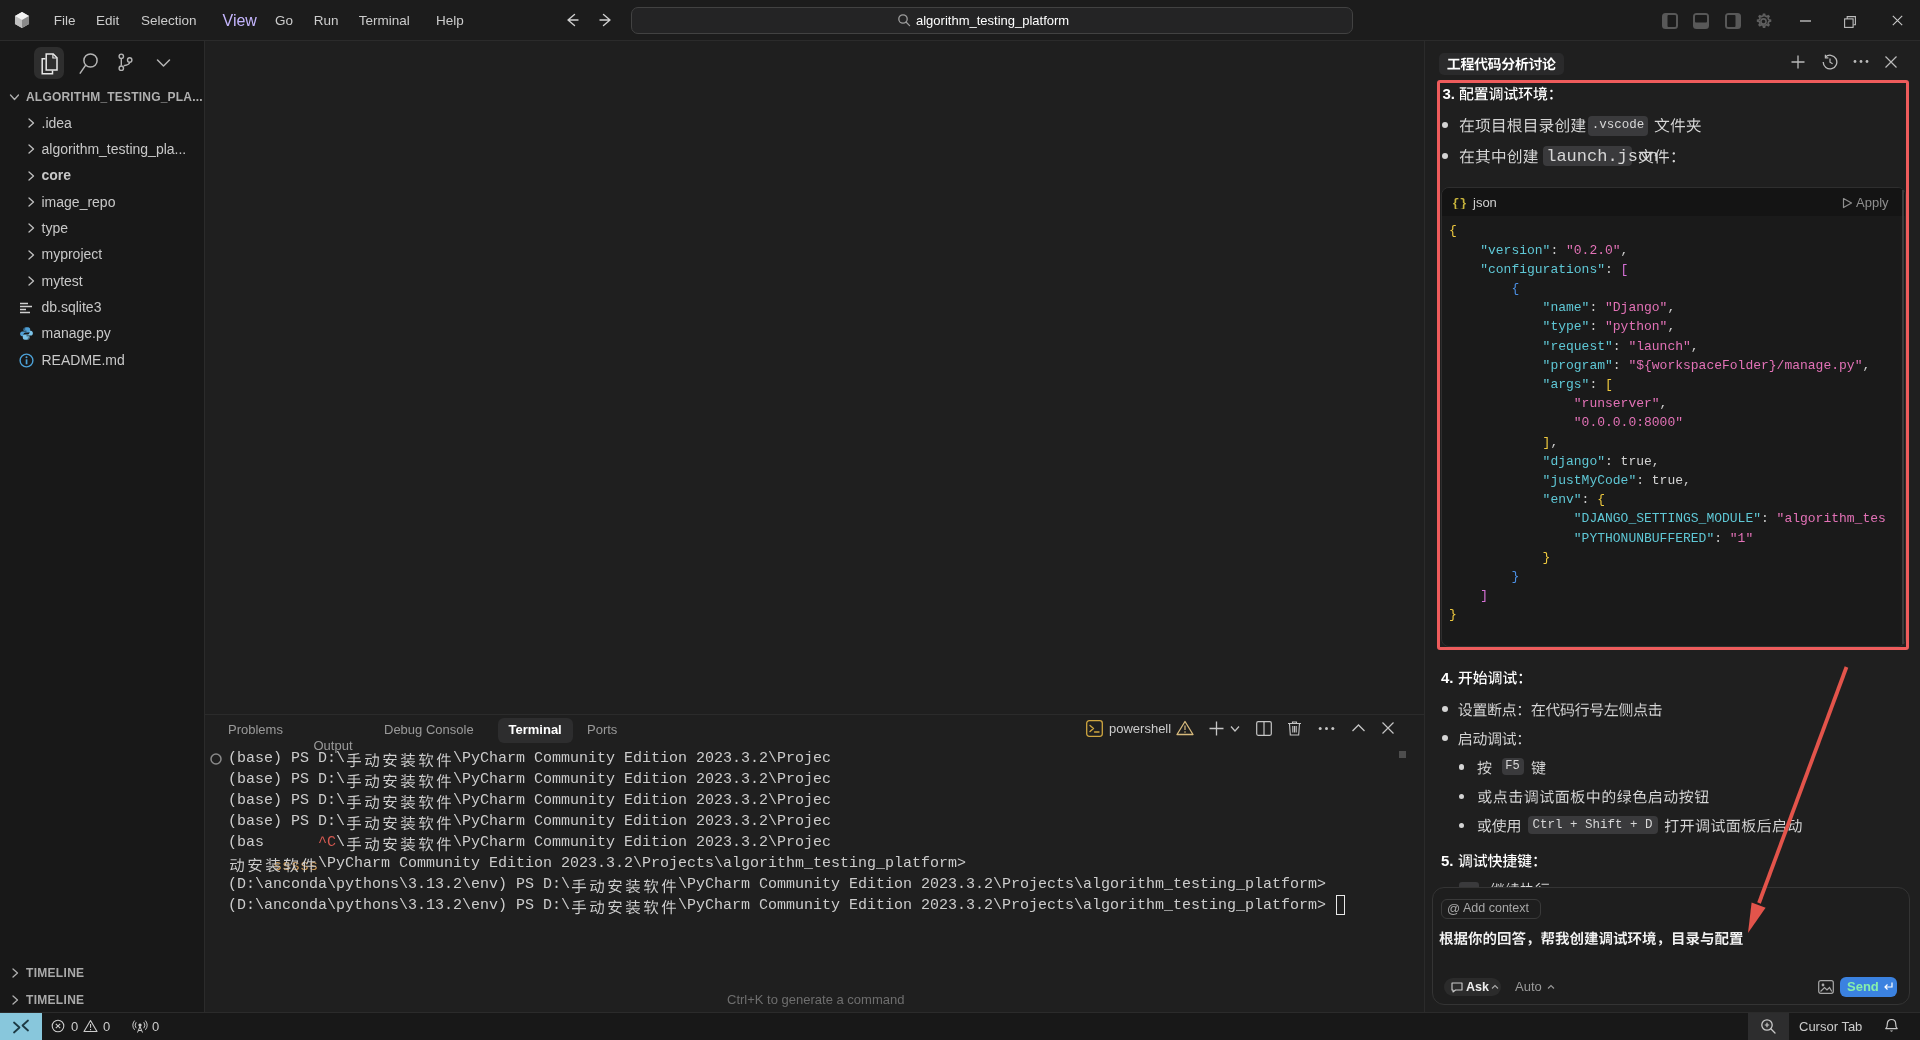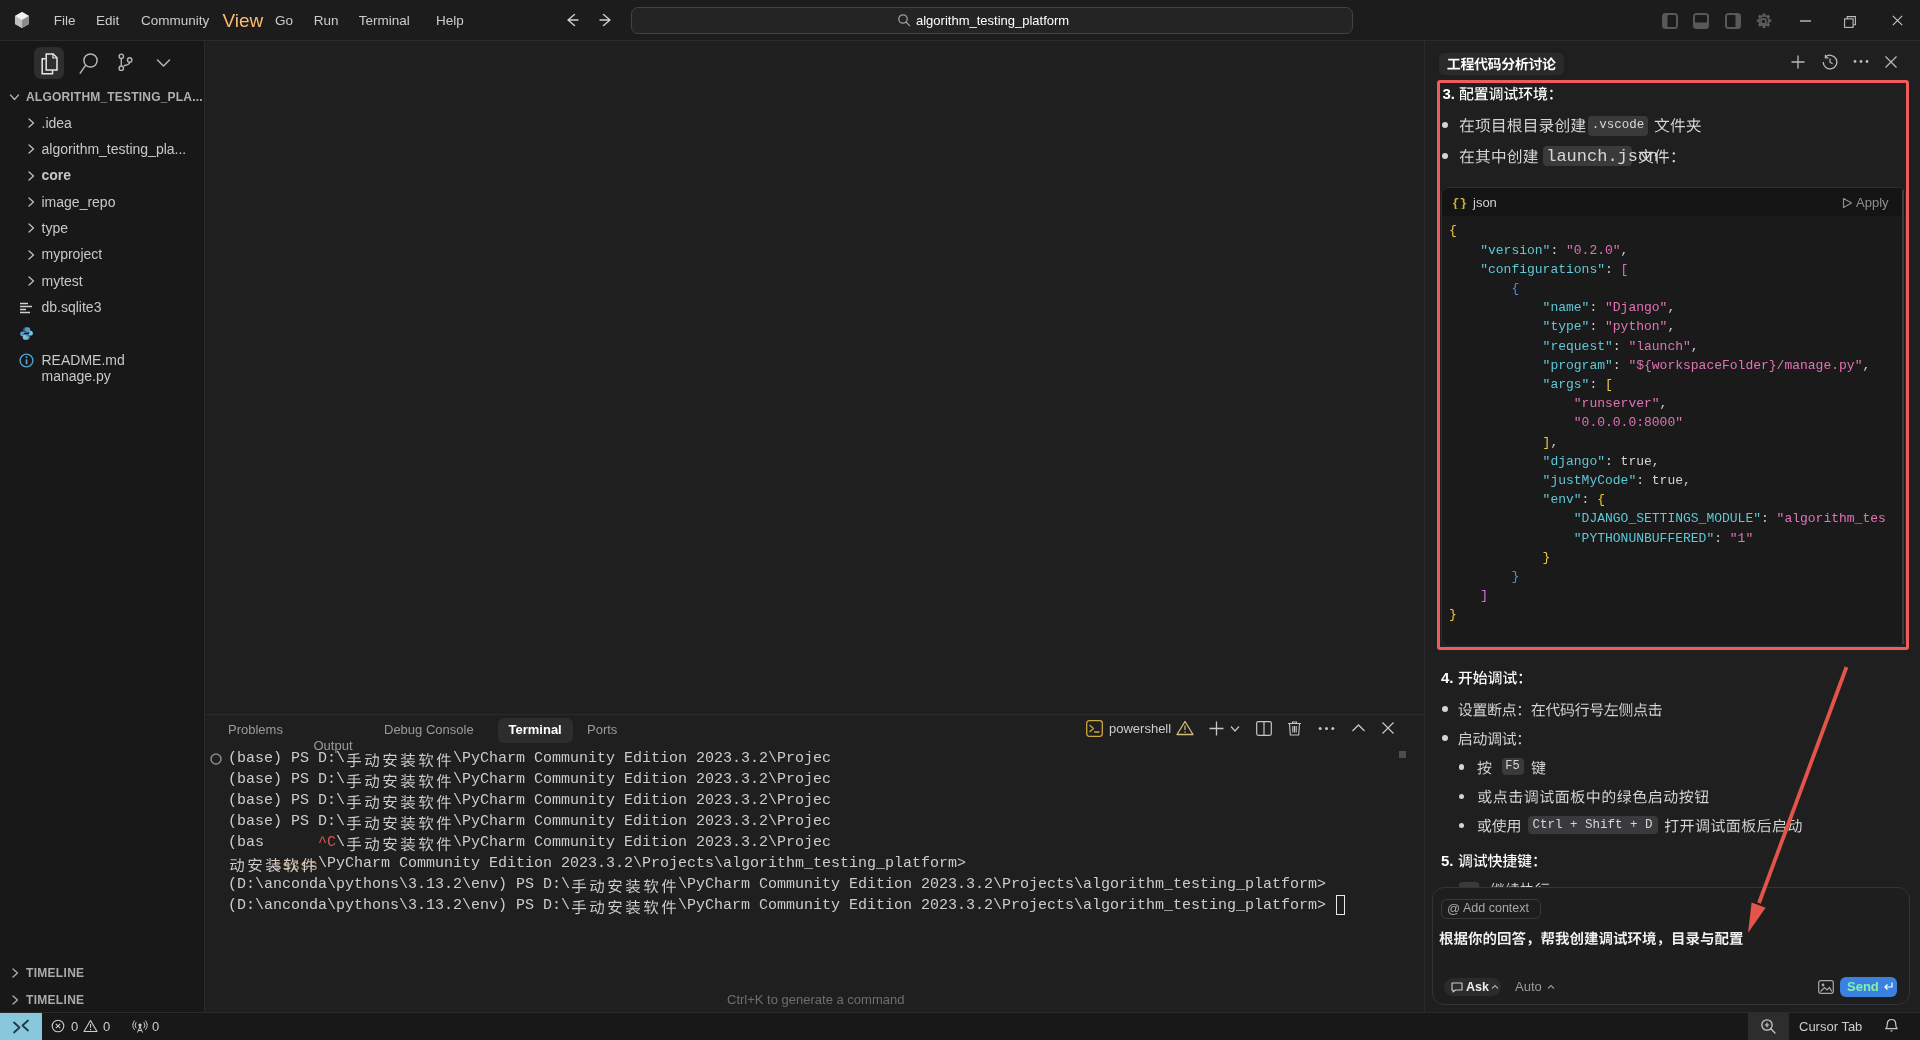--- a/index.html
+++ b/index.html
@@ -9,22 +9,22 @@
 <div style="position:absolute;left:0.0px;top:1013.0px;width:1920.0px;height:27.0px;background:#181818;"></div>
 <div style="position:absolute;left:0.0px;top:1012.0px;width:1920.0px;height:1.0px;background:#2b2b2b;"></div>
 <svg style="position:absolute;left:13.0px;top:11.0px" width="18" height="18" viewBox="0 0 18 20">
     <path d="M9 1 L16.8 5.5 L16.8 14.5 L9 19 L1.2 14.5 L1.2 5.5 Z" fill="#d8d8d8"></path>
     <path d="M9 1 L16.8 5.5 L9 10 L1.2 5.5 Z" fill="#f2f2f2"></path>
     <path d="M9 10 L16.8 5.5 L16.8 14.5 L9 19 Z" fill="#8a8a8a"></path>
     <path d="M9 10 L9 19 L1.2 14.5 L1.2 5.5 Z" fill="#bfbfbf"></path>
   </svg>
 <div style="position:absolute;left:53.7px;top:11.0px;font-family:'Liberation Sans',sans-serif;font-size:13.5px;font-weight:400;color:#cccccc;line-height:20px;white-space:pre;">File</div>
 <div style="position:absolute;left:96.0px;top:11.0px;font-family:'Liberation Sans',sans-serif;font-size:13.5px;font-weight:400;color:#cccccc;line-height:20px;white-space:pre;">Edit</div>
-<div style="position:absolute;left:141.0px;top:11.0px;font-family:'Liberation Sans',sans-serif;font-size:13.5px;font-weight:400;color:#cccccc;line-height:20px;white-space:pre;">Community</div>
-<div style="position:absolute;left:222.5px;top:11.0px;font-family:'Liberation Sans',sans-serif;font-size:19px;font-weight:400;color:#fdba74;line-height:20px;white-space:pre;">View</div>
+<div style="position:absolute;left:141.0px;top:11.0px;font-family:'Liberation Sans',sans-serif;font-size:13.5px;font-weight:400;color:#cccccc;line-height:20px;white-space:pre;">Selection</div>
+<div style="position:absolute;left:222.5px;top:11.0px;font-family:'Liberation Sans',sans-serif;font-size:16px;font-weight:400;color:#c4b5fd;line-height:20px;white-space:pre;">View</div>
 <div style="position:absolute;left:275.0px;top:11.0px;font-family:'Liberation Sans',sans-serif;font-size:13.5px;font-weight:400;color:#cccccc;line-height:20px;white-space:pre;">Go</div>
 <div style="position:absolute;left:313.7px;top:11.0px;font-family:'Liberation Sans',sans-serif;font-size:13.5px;font-weight:400;color:#cccccc;line-height:20px;white-space:pre;">Run</div>
 <div style="position:absolute;left:358.7px;top:11.0px;font-family:'Liberation Sans',sans-serif;font-size:13.5px;font-weight:400;color:#cccccc;line-height:20px;white-space:pre;">Terminal</div>
 <div style="position:absolute;left:436.0px;top:11.0px;font-family:'Liberation Sans',sans-serif;font-size:13.5px;font-weight:400;color:#cccccc;line-height:20px;white-space:pre;">Help</div>
 <svg style="position:absolute;left:563.0px;top:11.0px" width="18" height="18" viewBox="0 0 18 18">
     <path d="M11.5 3.5 L5 9 L11.5 14.5 M5 9 L15 9" stroke="#cfcfcf" stroke-width="1.4" fill="none" stroke-linecap="round" stroke-linejoin="round"></path>
   </svg>
 <svg style="position:absolute;left:597.0px;top:11.0px" width="18" height="18" viewBox="0 0 18 18">
     <path d="M6.5 3.5 L13 9 L6.5 14.5 M13 9 L3 9" stroke="#cfcfcf" stroke-width="1.4" fill="none" stroke-linecap="round" stroke-linejoin="round"></path>
   </svg>
@@ -116,21 +116,21 @@
 <svg style="position:absolute;left:19.0px;top:300.5px" width="14" height="14" viewBox="0 0 14 14">
     <path d="M1 2.5 H9 M1 5.5 H13 M1 8.5 H7 M1 11.5 H11" stroke="#d0d0d0" stroke-width="1.6"></path>
   </svg>
 <div style="position:absolute;left:41.5px;top:297.0px;font-family:'Liberation Sans',sans-serif;font-size:14px;font-weight:400;color:#c8c8c8;line-height:21px;white-space:pre;">db.sqlite3</div>
 <svg style="position:absolute;left:19.0px;top:326.3px" width="15" height="15" viewBox="0 0 15 15">
     <path d="M7.4 1.2 c-2.2 0-2.9 1-2.9 2v1.6h3v0.6H3.1c-1.1 0-2 0.9-2 2.4 0 1.6 0.9 2.5 2 2.5h1.4V8.6c0-1.2 1-2.1 2.1-2.1h3c0.9 0 1.6-0.8 1.6-1.7V3.2c0-1-0.9-2-2-2z" fill="#4f9fd4"></path>
     <path d="M7.6 13.8c2.2 0 2.9-1 2.9-2v-1.6h-3v-0.6h4.4c1.1 0 2-0.9 2-2.4 0-1.6-0.9-2.5-2-2.5h-1.4v1.7c0 1.2-1 2.1-2.1 2.1h-3c-0.9 0-1.6 0.8-1.6 1.7v1.6c0 1 0.9 2 2 2z" fill="#7cc3e8"></path>
     <circle cx="5.7" cy="2.9" r="0.55" fill="#0f1b24"></circle>
     <circle cx="9.3" cy="12.1" r="0.55" fill="#0f1b24"></circle>
   </svg>
-<div style="position:absolute;left:41.5px;top:323.3px;font-family:'Liberation Sans',sans-serif;font-size:14px;font-weight:400;color:#c8c8c8;line-height:21px;white-space:pre;margin-top:43px;">manage.py</div>
+<div style="position:absolute;left:41.5px;top:323.3px;font-family:'Liberation Sans',sans-serif;font-size:14px;font-weight:400;color:#c8c8c8;line-height:21px;white-space:pre;">manage.py</div>
 <svg style="position:absolute;left:19.0px;top:352.6px" width="15" height="15" viewBox="0 0 15 15">
     <circle cx="7.5" cy="7.5" r="6.4" stroke="#4da2d8" stroke-width="1.4" fill="none"></circle>
     <rect x="6.7" y="6.3" width="1.7" height="5" fill="#4da2d8"></rect>
     <circle cx="7.5" cy="4.2" r="1" fill="#4da2d8"></circle>
   </svg>
 <div style="position:absolute;left:41.5px;top:349.6px;font-family:'Liberation Sans',sans-serif;font-size:14px;font-weight:400;color:#c8c8c8;line-height:21px;white-space:pre;">README.md</div>
 <svg style="position:absolute;left:10.0px;top:968.0px" width="10" height="10" viewBox="0 0 10 10">
     <path d="M3 1 L7.5 5 L3 9" stroke="#b0b0b0" stroke-width="1.3" fill="none" stroke-linecap="round" stroke-linejoin="round"></path>
   </svg>
 <div style="position:absolute;left:26.0px;top:964.0px;font-family:'Liberation Sans',sans-serif;font-size:12px;font-weight:700;color:#aaaaaa;line-height:18px;white-space:pre;letter-spacing:0.3px;">TIMELINE</div>

